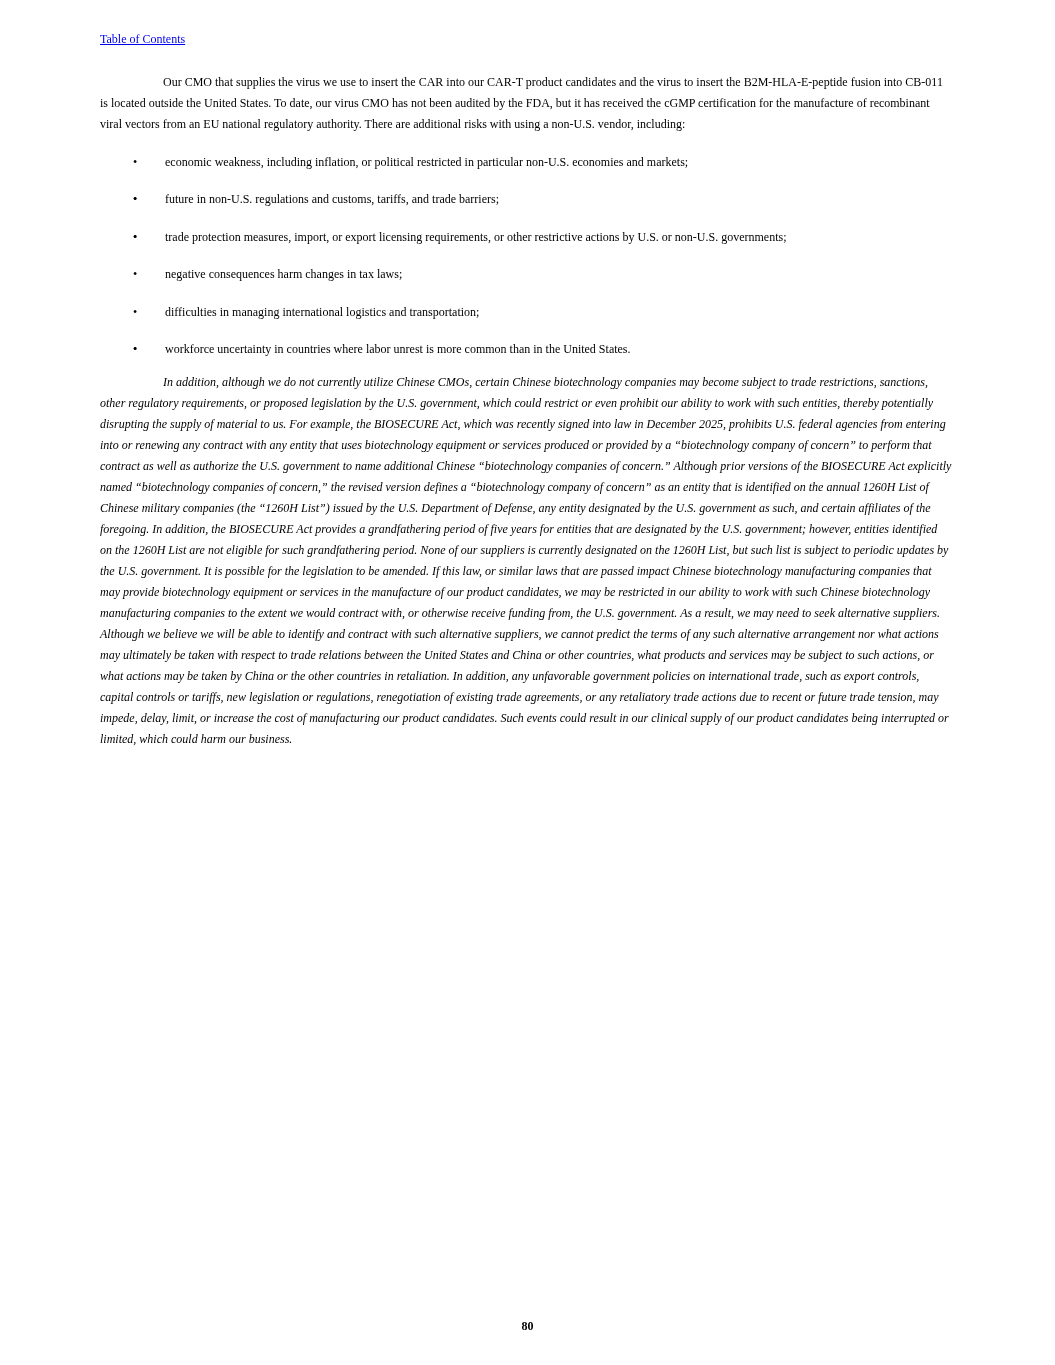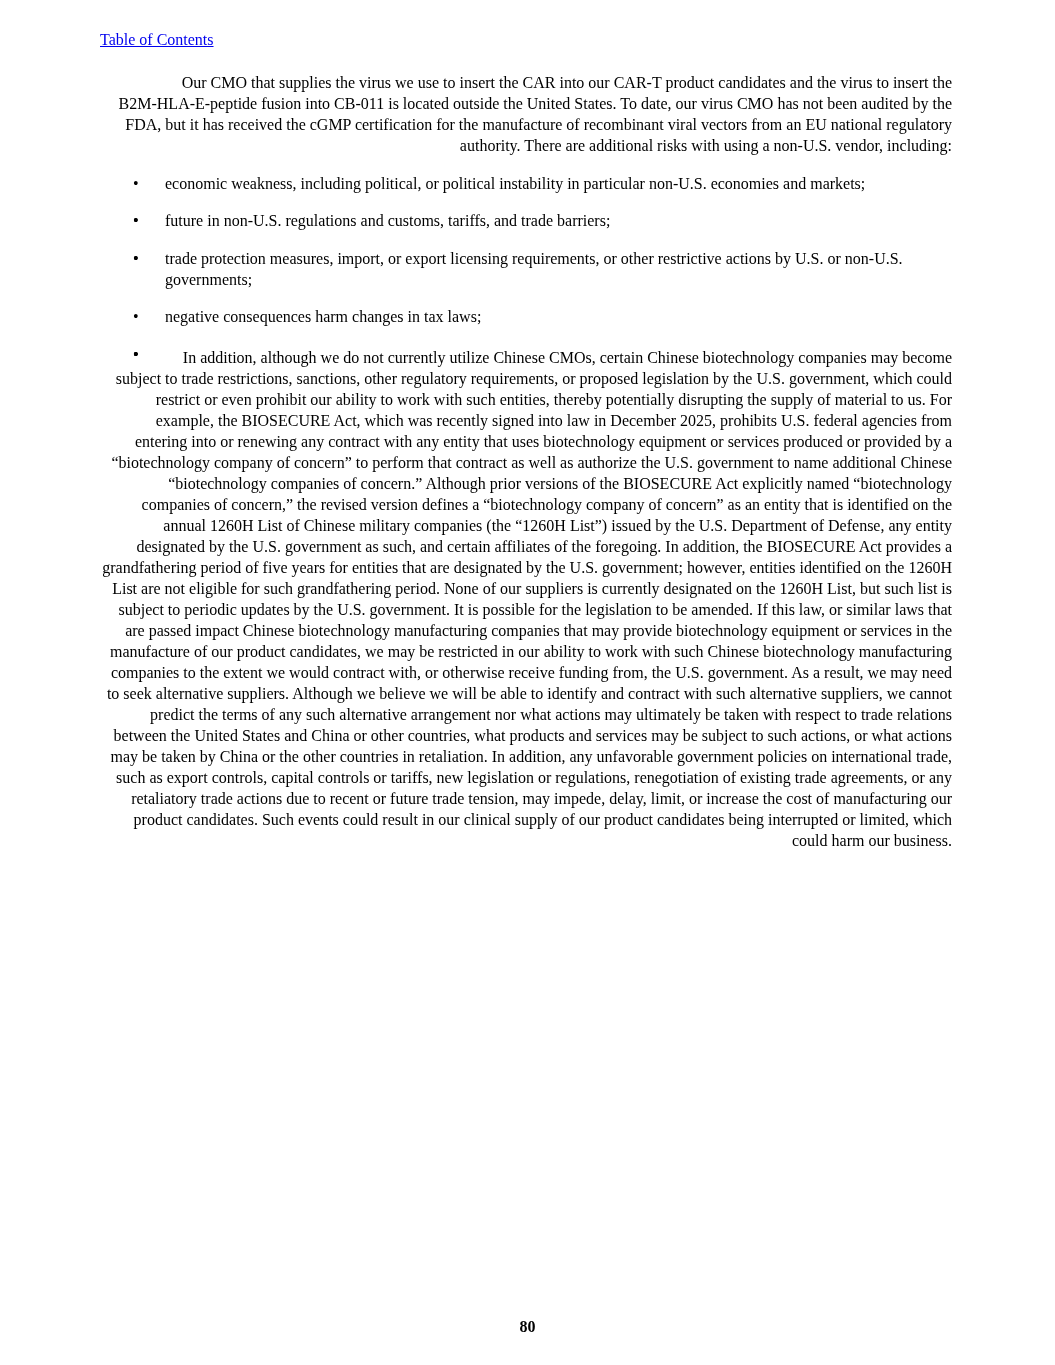--- a/index.html
+++ b/index.html
@@ -8,34 +8,34 @@
     background: #ffffff;
   }
   .page {
     position: relative;
     width: 1055px;
     height: 1365px;
     box-sizing: border-box;
     background: #ffffff;
     padding: 29px 103px 0 100px;
     font-family: "Liberation Serif", "DejaVu Serif", serif;
-    font-size: 16px;
+    font-size: 12px;
     line-height: 21px;
     color: #000000;
     overflow: hidden;
   }
   .toc-link {
     display: inline-block;
     color: #0000EE;
     text-decoration: underline;
     cursor: pointer;
   }
   p.para {
     margin: 0;
-    text-align: right;
+    text-align: left;
   }
   p.para.indent {
     text-indent: 63px;
   }
   p.para-intro {
     margin-top: 22px;
   }
   ul.bullets {
     list-style: none;
     margin: 16px 0 0 0;
@@ -45,21 +45,22 @@
     position: relative;
     padding-left: 65px;
     margin-top: 16.5px;
   }
   ul.bullets li .marker {
     position: absolute;
     left: 33px;
     top: 0;
   }
   p.para-china {
-    margin-top: 20px;
+    margin-top: 12px;
+    font-style: italic;
   }
   .footer {
     position: absolute;
     left: 0;
     right: 0;
     top: 1316px;
     text-align: center;
     font-weight: bold;
   }
 </style>
@@ -68,21 +69,21 @@
 
 <div class="page">
 
   <a href="#" class="toc-link">Table of Contents</a>
 
   <p class="para indent para-intro">Our CMO that supplies the virus we use to insert the CAR into our CAR-T product candidates and the virus to insert the B2M-HLA-E-peptide fusion into CB-011 is located outside the United States. To date, our virus CMO has not been audited by the FDA, but it has received the cGMP certification for the manufacture of recombinant viral vectors from an EU national regulatory authority. There are additional risks with using a non-U.S. vendor, including:</p>
 
   <ul class="bullets">
     <li>
       <span class="marker">•</span>
-      <span>economic weakness, including political, or political instability in particular non-U.S. economies and markets;</span>
+      <span>economic weakness, including inflation, or political restricted in particular non-U.S. economies and markets;</span>
     </li>
     <li>
       <span class="marker">•</span>
     </li>
     <li>
       <span class="marker">•</span>
       <span>future in non-U.S. regulations and customs, tariffs, and trade barriers;</span>
     </li>
     <li>
       <span class="marker">•</span>
@@ -90,26 +91,28 @@
     <li>
       <span class="marker">•</span>
       <span>trade protection measures, import, or export licensing requirements, or other restrictive actions by U.S. or non-U.S. governments;</span>
     </li>
     <li>
       <span class="marker">•</span>
       <span>negative consequences harm changes in tax laws;</span>
     </li>
     <li>
       <span class="marker">•</span>
+      <span>difficulties in managing international logistics and transportation;</span>
     </li>
     <li>
       <span class="marker">•</span>
     </li>
     <li>
       <span class="marker">•</span>
+      <span>workforce uncertainty in countries where labor unrest is more common than in the United States.</span>
     </li>
   </ul>
 
   <p class="para indent para-china">In addition, although we do not currently utilize Chinese CMOs, certain Chinese biotechnology companies may become subject to trade restrictions, sanctions, other regulatory requirements, or proposed legislation by the U.S. government, which could restrict or even prohibit our ability to work with such entities, thereby potentially disrupting the supply of material to us. For example, the BIOSECURE Act, which was recently signed into law in December 2025, prohibits U.S. federal agencies from entering into or renewing any contract with any entity that uses biotechnology equipment or services produced or provided by a “biotechnology company of concern” to perform that contract as well as authorize the U.S. government to name additional Chinese “biotechnology companies of concern.” Although prior versions of the BIOSECURE Act explicitly named “biotechnology companies of concern,” the revised version defines a “biotechnology company of concern” as an entity that is identified on the annual 1260H List of Chinese military companies (the “1260H List”) issued by the U.S. Department of Defense, any entity designated by the U.S. government as such, and certain affiliates of the foregoing. In addition, the BIOSECURE Act provides a grandfathering period of five years for entities that are designated by the U.S. government; however, entities identified on the 1260H List are not eligible for such grandfathering period. None of our suppliers is currently designated on the 1260H List, but such list is subject to periodic updates by the U.S. government. It is possible for the legislation to be amended. If this law, or similar laws that are passed impact Chinese biotechnology manufacturing companies that may provide biotechnology equipment or services in the manufacture of our product candidates, we may be restricted in our ability to work with such Chinese biotechnology manufacturing companies to the extent we would contract with, or otherwise receive funding from, the U.S. government. As a result, we may need to seek alternative suppliers. Although we believe we will be able to identify and contract with such alternative suppliers, we cannot predict the terms of any such alternative arrangement nor what actions may ultimately be taken with respect to trade relations between the United States and China or other countries, what products and services may be subject to such actions, or what actions may be taken by China or the other countries in retaliation. In addition, any unfavorable government policies on international trade, such as export controls, capital controls or tariffs, new legislation or regulations, renegotiation of existing trade agreements, or any retaliatory trade actions due to recent or future trade tension, may impede, delay, limit, or increase the cost of manufacturing our product candidates. Such events could result in our clinical supply of our product candidates being interrupted or limited, which could harm our business.</p>
 
   <div class="footer">
     <span>80</span>
   </div>
 
 </div>

